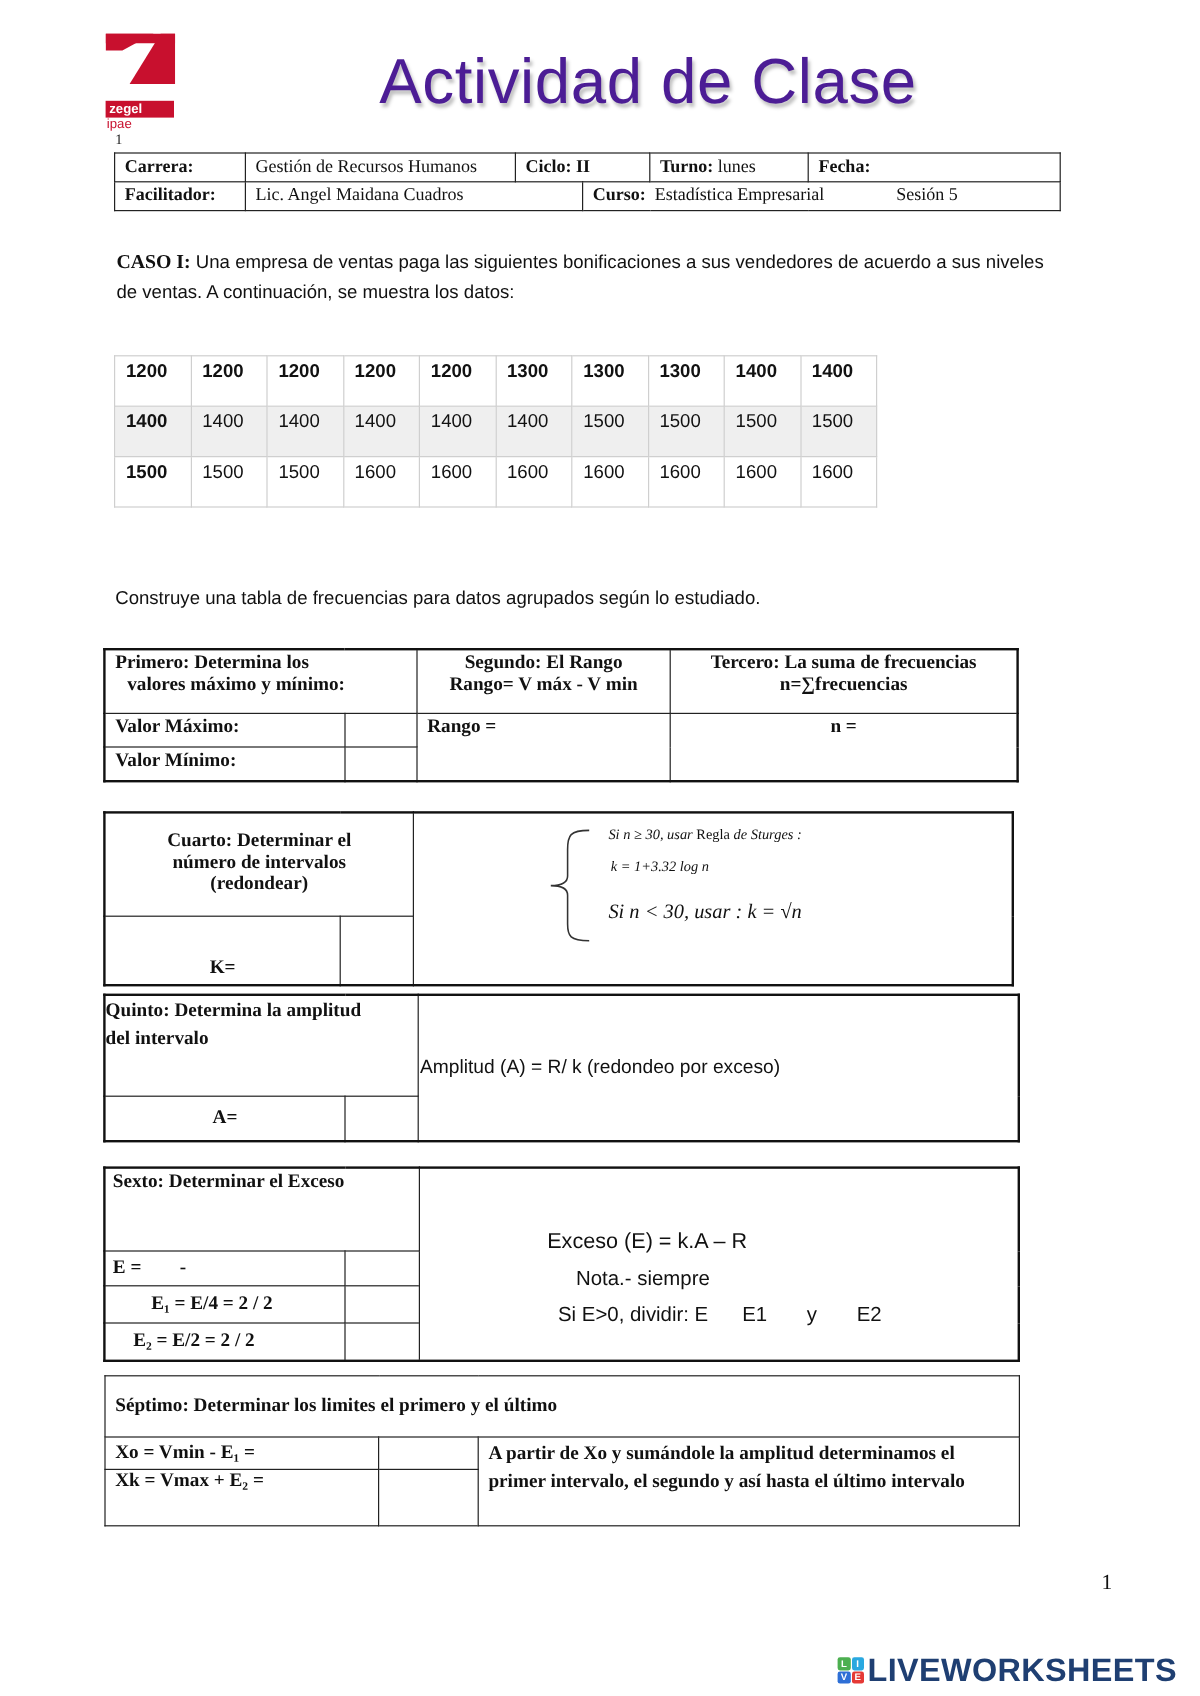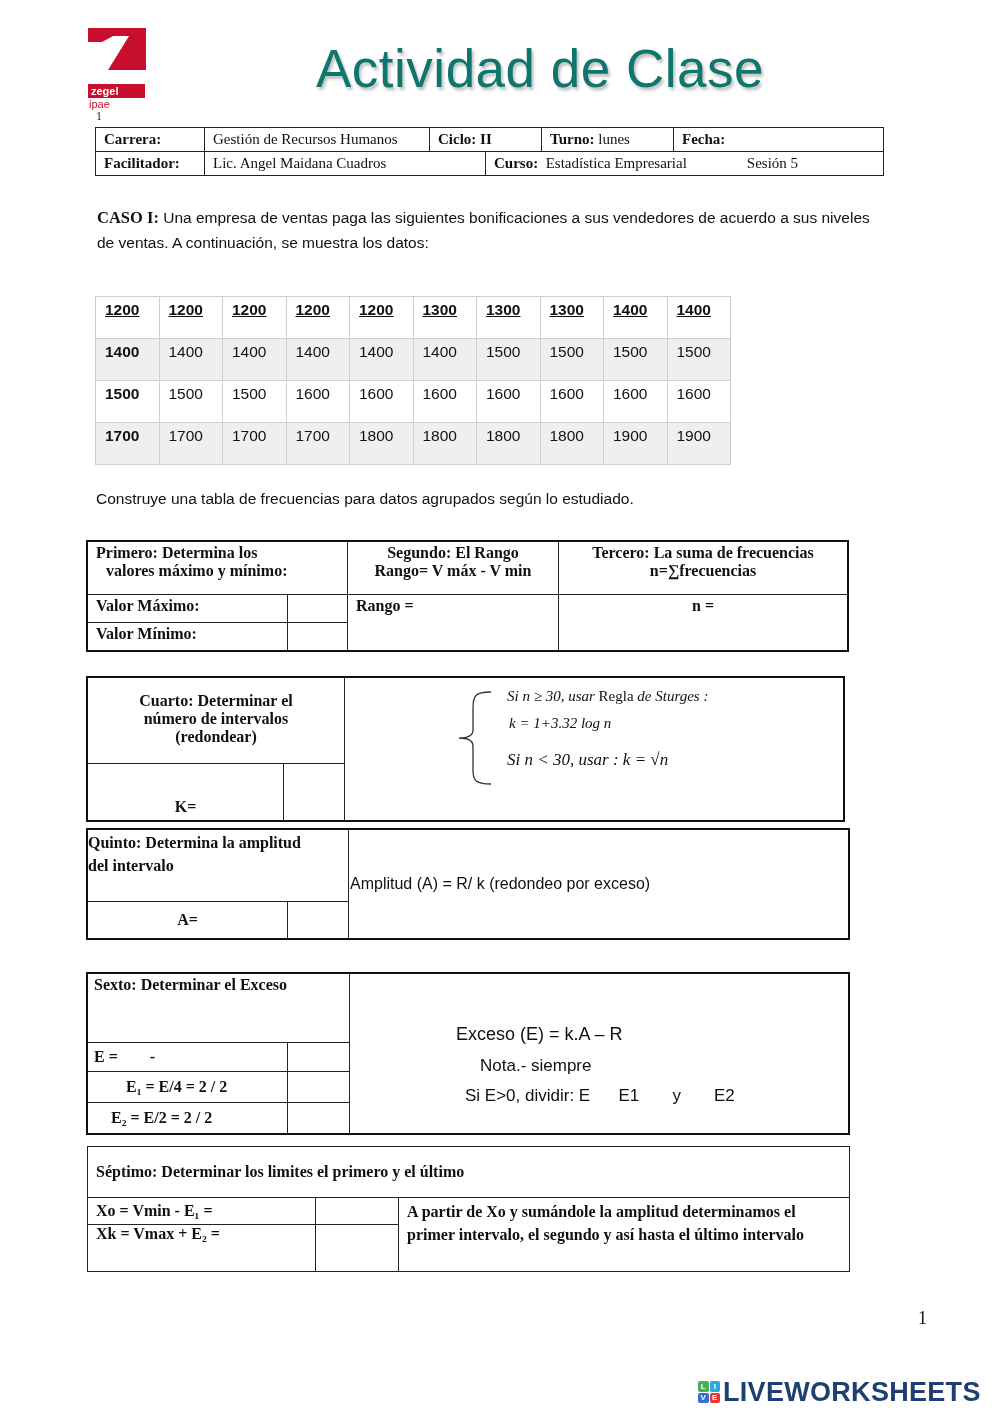--- a/index.html
+++ b/index.html
@@ -6,52 +6,52 @@
   body { width:1000px; height:1413px; position:relative; overflow:hidden; font-family:"Liberation Serif", serif; color:#111; }
   .abs { position:absolute; }
 
   
   .logo { left:88px; top:28px; width:58px; height:84px; }
   .logo-top { position:absolute; left:0; top:0; width:58px; height:54px; }
   .logo-brand { position:absolute; left:0; top:56px; width:57px; height:14px; background:#c8102e; color:#fff; font-family:"Liberation Sans", sans-serif; font-weight:bold; font-size:11px; line-height:14px; padding-left:3px; box-sizing:border-box; }
   .logo-sub { position:absolute; left:1px; top:70px; color:#c8102e; font-family:"Liberation Sans", sans-serif; font-size:11px; line-height:12px; }
   .logo-mark { position:absolute; left:8px; top:82px; font-size:12px; line-height:12px; color:#222; }
 
-  .title { left:300px; top:38px; width:480px; text-align:center; font-family:"Liberation Sans", sans-serif; font-size:53px; color:#0f766e; text-shadow:2px 3px 3px rgba(0,0,0,0.25); letter-spacing:0.5px; }
+  .title { left:300px; top:38px; width:480px; text-align:center; font-family:"Liberation Sans", sans-serif; font-size:53px; color:#4c1d95; text-shadow:2px 3px 3px rgba(0,0,0,0.25); letter-spacing:0.5px; }
 
   
   table { border-collapse:collapse; }
   .hdr { left:95px; top:127px; width:789px; font-size:15px; }
   .hdr td { border:1.5px solid #222; padding:1px 8px; height:21px; white-space:nowrap; }
   .b { font-weight:bold; }
 
   .caso { left:97px; top:205px; width:790px; font-family:"Liberation Sans", sans-serif; font-size:15.5px; line-height:25px; }
   .caso .lead { font-family:"Liberation Serif", serif; font-weight:bold; font-size:16.5px; }
 
   
   .data { left:95px; top:296px; width:636px; font-family:"Liberation Sans", sans-serif; font-size:15.5px; }
   .data td { border:1px solid #cfcfcf; width:63.6px; height:42px; padding:0 0 0 9px; vertical-align:top; padding-top:4px; box-sizing:border-box; }
   .data tr.shade td { background:#efefef; }
-  .data tr.first td { font-weight:bold;text-decoration:underline; }
+  .data tr.first td { font-weight:bold; }
   .data td.rowhead { font-weight:bold; }
 
   .instr { left:96px; top:490px; font-family:"Liberation Sans", sans-serif; font-size:15.5px; }
 
   .box { font-size:16px; font-weight:bold; }
   .box td { border:1.5px solid #222; }
 
   
   .s1 { left:86px; top:540px; width:763px; }
   .s1 td { padding:2px 8px; vertical-align:top; }
 
   
   .s4 { left:86px; top:676px; width:759px; }
   .s4 td { vertical-align:top; }
 
-  .formula { font-family:"Liberation Serif", serif; font-size:15px; font-weight:normal; }
+  .formula { font-family:"Liberation Serif", serif; font-size:12px; font-weight:normal; }
   .it { font-style:italic; }
 
   .s5 { left:86px; top:828px; width:764px; }
   .s6 { left:86px; top:972px; width:764px; }
   .s7 { left:87px; top:1146px; width:763px; }
 
   .calibri { font-family:"Liberation Sans", sans-serif; font-weight:normal; }
 
   .pagenum { left:918px; top:1308px; font-size:18px; }
 
@@ -127,32 +127,20 @@
     <td>1500</td>
     <td>1500</td>
     <td>1600</td>
     <td>1600</td>
     <td>1600</td>
     <td>1600</td>
     <td>1600</td>
     <td>1600</td>
     <td>1600</td>
   </tr>
-  <tr class="shade">
-    <td class="rowhead">1700</td>
-    <td>1700</td>
-    <td>1700</td>
-    <td>1700</td>
-    <td>1800</td>
-    <td>1800</td>
-    <td>1800</td>
-    <td>1800</td>
-    <td>1900</td>
-    <td>1900</td>
-  </tr>
 </tbody>
   </table>
 
 <div class="abs instr">Construye una tabla de frecuencias para datos agrupados según lo estudiado.</div>
 
 <table class="abs box s1" style="border:2px solid #111;">
   <tbody>
       <tr>
     <td colspan="2" style="width:243px;text-align:left;height:48px;">
       <div>Primero: Determina los</div>
@@ -202,21 +190,21 @@
   <tr>
     <td style="width:193px;height:51px;text-align:center;vertical-align:bottom;padding-bottom:4px;">K=</td>
     <td style="width:58px"></td>
   </tr>
 </tbody>
   </table>
 
 <table class="abs box s5" style="border:2px solid #111;">
   <tbody>
       <tr>
-    <td colspan="2" style="width:258px;height:66px;vertical-align:top;padding:1px 0 4px 0;line-height:23px;">
+    <td colspan="2" style="width:258px;height:66px;vertical-align:top;padding:1px 0 16px 0;line-height:23px;">
       <div>Quinto: Determina la amplitud</div>
       <div>del intervalo</div>
     </td>
     <td rowspan="2" class="calibri" style="text-align:left;font-size:16px;">Amplitud (A) = R/ k (redondeo por exceso)</td>
   </tr>
   <tr>
     <td style="width:197px;height:34px;text-align:center;">A=</td>
     <td style="width:58px"></td>
   </tr>
 </tbody>

